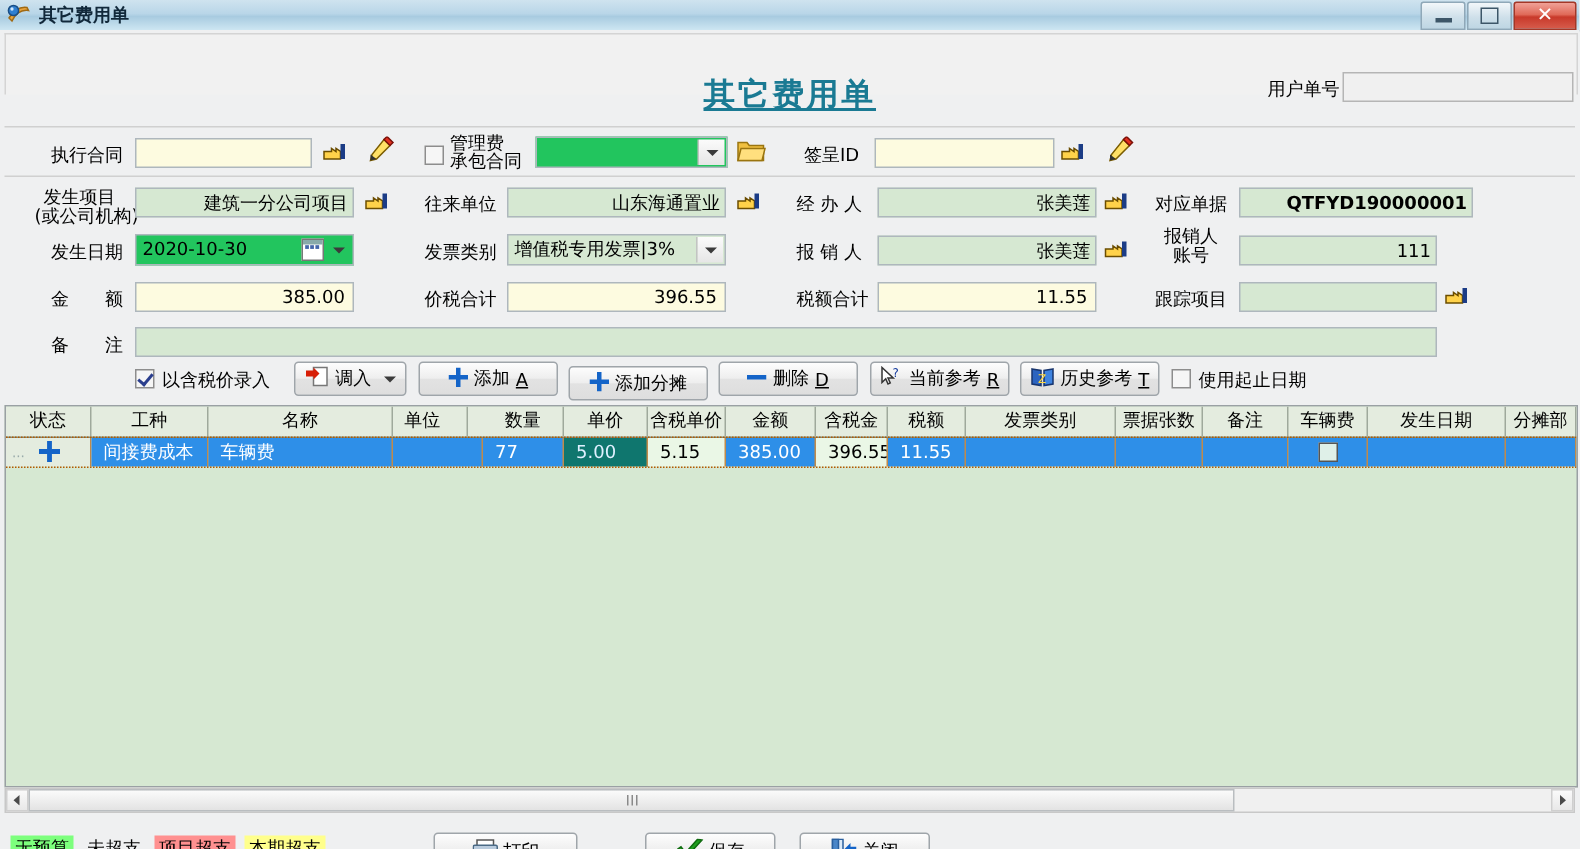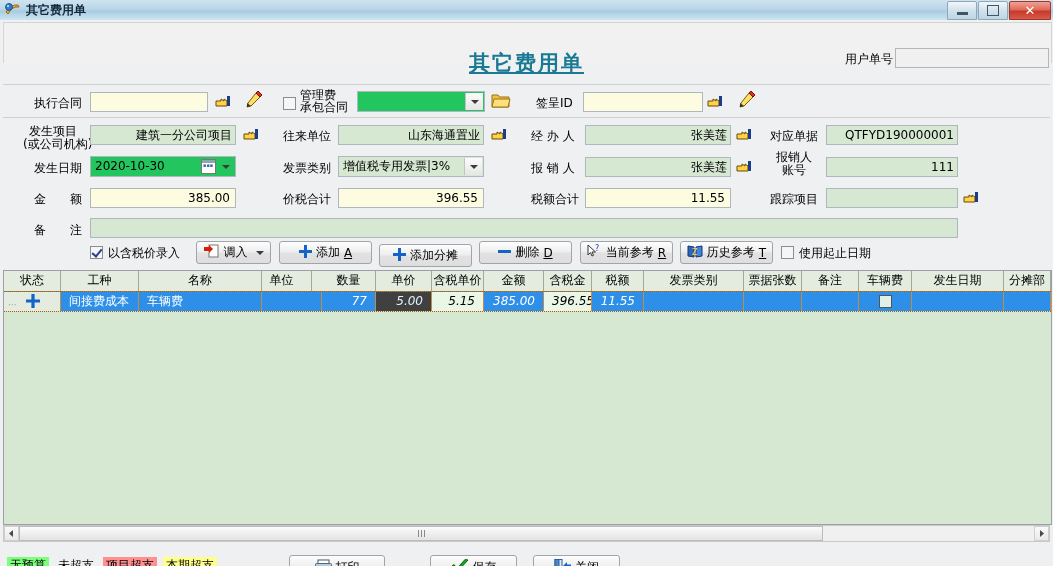--- a/index.html
+++ b/index.html
@@ -86,23 +86,23 @@
   .grid{position:absolute;left:3px;top:250px;width:1047px;height:253px;border:1px solid #9aa0a4;
         background:#d6e8d2;overflow:hidden;}
   .ghead{position:relative;height:20px;background:#e4ecdf;border-bottom:1px solid #7f8b7d;}
   .ghead .hc{position:absolute;top:0;height:20px;line-height:19px;text-align:center;font-size:12px;color:#000;
         border-right:1px solid #9fa99c;box-sizing:border-box;}
   .grow{position:relative;height:19px;}
   .grow .rc{position:absolute;top:0;height:19px;line-height:18px;font-size:12px;box-sizing:border-box;
         border-right:1px solid #c08a4a;padding:0 8px;overflow:hidden;white-space:nowrap;}
   .sel{background:#2e8fe8;color:#fff;}
   .rowmark{background:#e4ecdf;}
-  .cellpale{background:#404040;color:#dff0ff;}
+  .cellpale{background:#0f766e;color:#dff0ff;}
   .cellwhite{background:#eaf7e6;color:#000;}
-  .rc.num{text-align:right;font-style:italic;}
+  .rc.num{}
   .rowborder{position:absolute;left:0;top:20px;height:19px;width:100%;
       border-top:1px dotted #b35a00;border-bottom:1px dotted #b35a00;pointer-events:none;}
   .cellchk{width:13px;height:13px;box-sizing:border-box;border:1px solid #555;background:#dff0e8;
       position:absolute;left:50%;margin-left:-6px;top:3px;}
 
   
   .hscroll{position:absolute;left:3px;top:505px;width:1047px;height:17px;background:#f0f0f0;
       border:1px solid #c8c8c8;box-sizing:border-box;display:flex;align-items:center;}
   .sb-arrow{width:15px;height:15px;display:flex;align-items:center;justify-content:center;
       background:linear-gradient(180deg,#fafafa,#e8e8e8);border:1px solid #cfcfcf;box-sizing:border-box;}
@@ -226,21 +226,21 @@
     <div class="lbl" style="left:531px;top:108px;">经 办 人</div>
     <div class="fld green" style="left:585px;top:105px;width:146px;">张美莲</div>
     <div class="icon" style="left:736px;top:106px;">
       <svg width="18" height="16" viewBox="0 0 18 16">
           <path d="M1 8 l5 0 0 -2 3 2 0 -2 3 2 0 5 -11 0 z" fill="#ffd24a" stroke="#6b4d00"></path>
           <rect x="12" y="3" width="3" height="10" fill="#1b3c86"></rect>
         </svg>
     </div>
 
     <div class="lbl" style="left:770px;top:108px;">对应单据</div>
-    <div class="fld green" style="left:826px;top:105px;width:132px;">QTFYD190000001</div>
+    <div class="fld green" style="left:826px;top:105px;width:156px;font-weight:bold;">QTFYD190000001</div>
 
     <div class="lbl" style="left:34px;top:140px;">发生日期</div>
     <div class="combo" style="left:90px;top:136px;width:146px;">
       <div class="combo-txt">2020-10-30</div>
       <div style="position:absolute;right:19px;top:2px;width:13px;height:13px;border:1px solid #777;background:#fff;">
         <div style="height:3px;background:#8aa;"></div>
         <div style="font-size:5px;line-height:4px;color:#46a;padding-left:1px;">▪▪▪</div>
       </div>
       <div class="combo-btn" style="border-left:none;background:transparent;">
           <span class="caret"></span>

